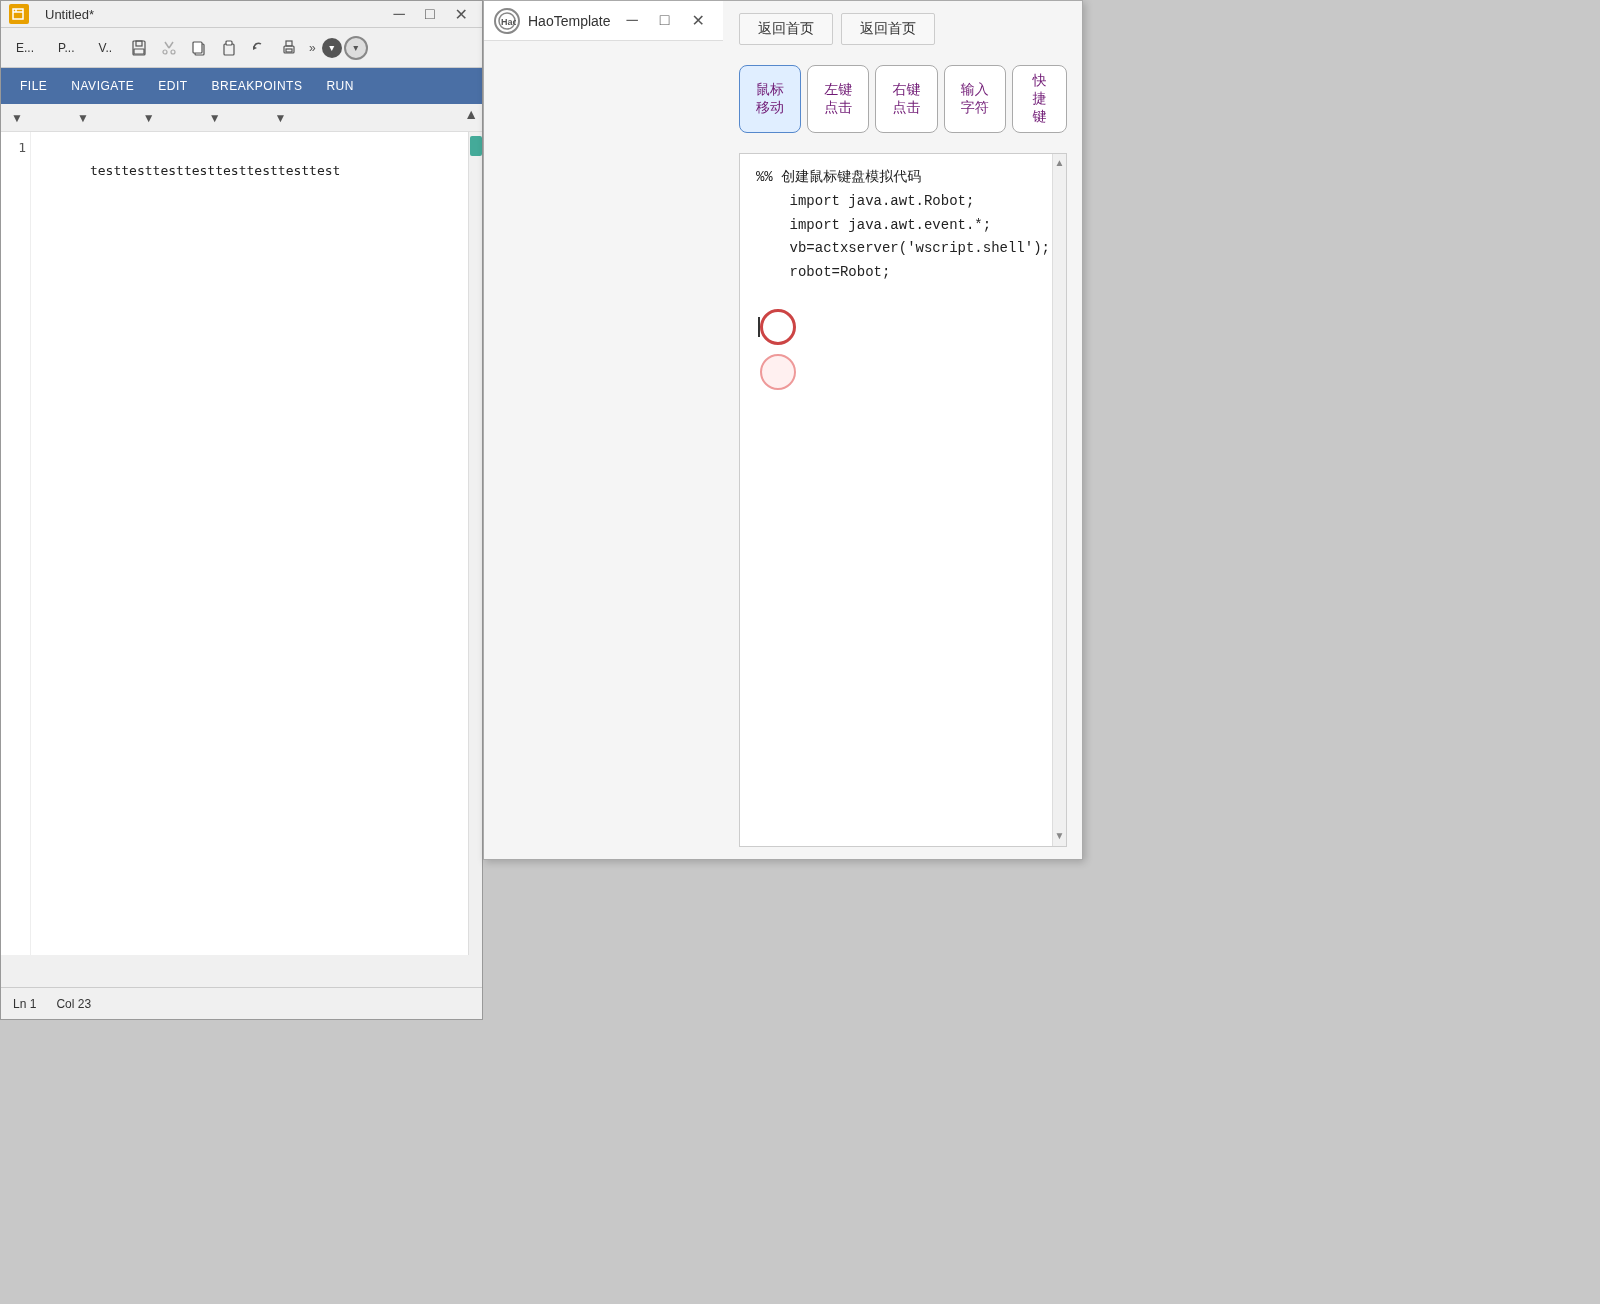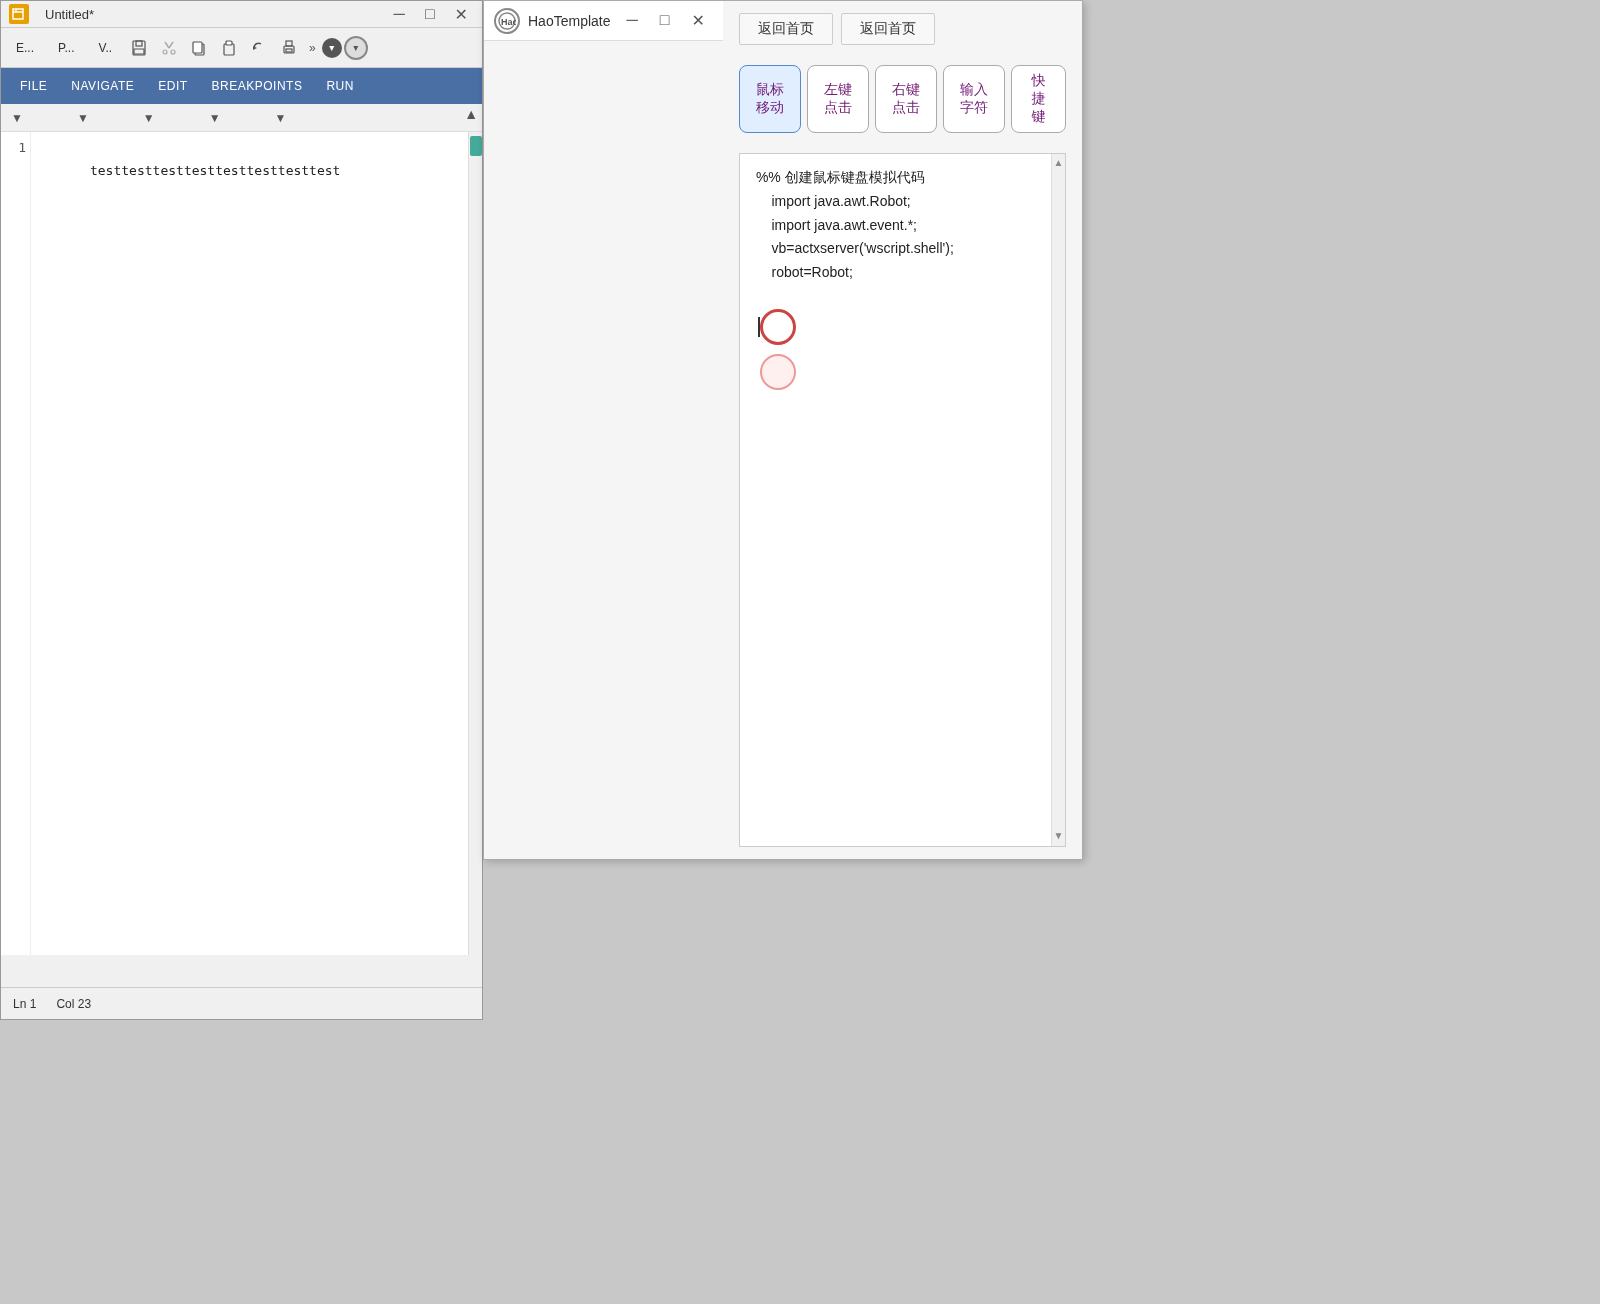--- a/index.html
+++ b/index.html
@@ -321,21 +321,21 @@
       overflow: hidden;
       position: relative;
       display: flex;
       flex-direction: column;
     }
 
     .hao-code-scroll {
       flex: 1;
       overflow-y: auto;
       padding: 12px 16px;
-      font-family: Liberation Sans, sans-serif;
+      font-family: Liberation Mono, monospace;
       font-size: 14px;
       line-height: 1.7;
       color: #222;
       white-space: pre;
     }
 
     
     .circle-solid {
       width: 36px;
       height: 36px;

